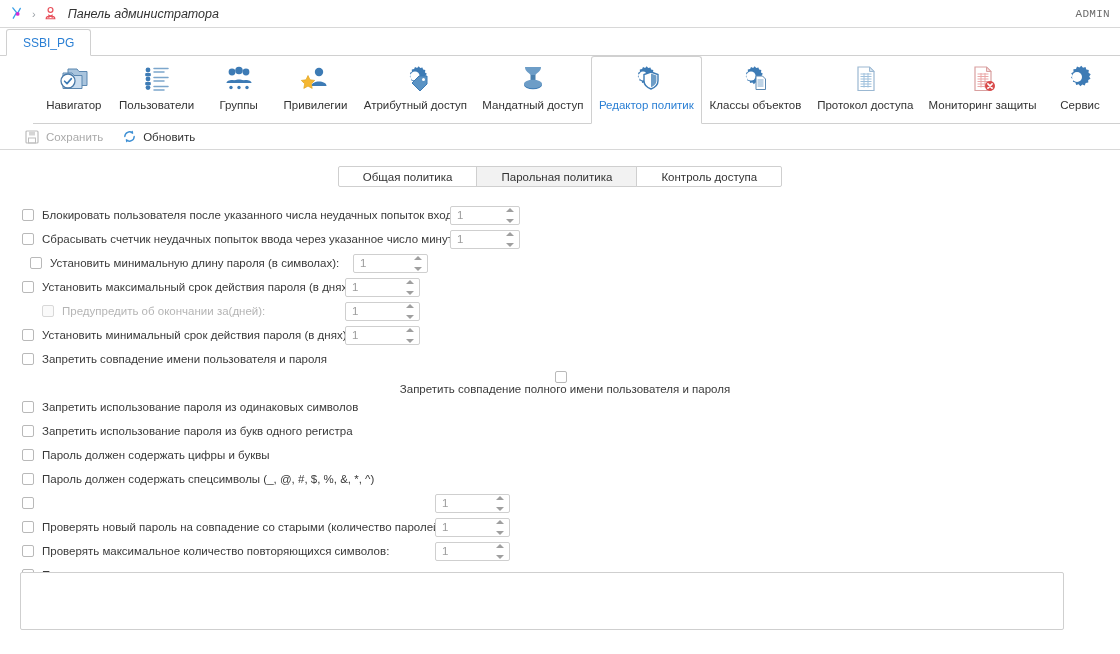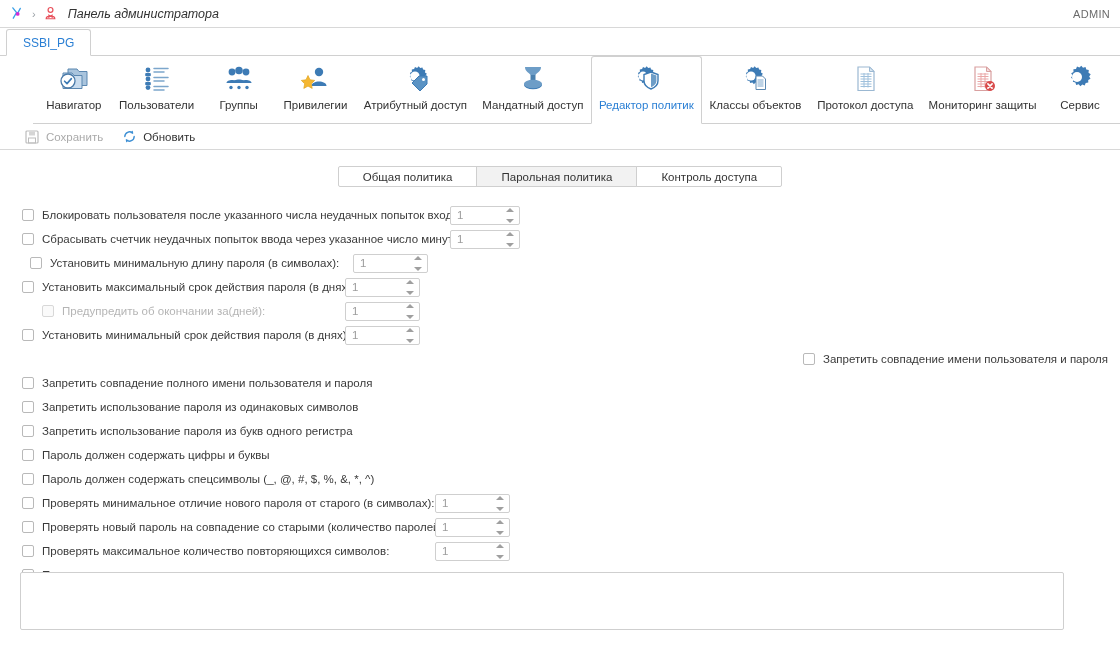--- a/index.html
+++ b/index.html
@@ -20,21 +20,21 @@
     padding: 0 10px 0 8px;
     background: #ffffff;
     border-bottom: 1px solid #d8d8d8;
     position: relative;
   }
   .crumb-icon { width: 18px; height: 18px; display: inline-flex; align-items: center; justify-content: center; }
   .crumb-sep { color: #9aa0a6; font-size: 11px; margin: 0 6px; }
   .crumb-title { font-size: 12.5px; color: #333; margin-left: 8px; font-style: italic; }
   .admin-label {
     position: absolute; right: 10px; top: 50%; transform: translateY(-50%);
-    font-size: 11px; color: #6b6b6b; letter-spacing: .3px;
+    font-size: 11px; color: #6b6b6b; letter-spacing: .3px; font-family: Liberation Mono, monospace;
   }
 
   
   .tabstrip {
     height: 28px;
     background: #ffffff;
     border-bottom: 1px solid #d0d0d0;
     display: flex; align-items: flex-end;
     padding-left: 6px;
   }
@@ -449,25 +449,25 @@
         <span class="cb"></span>
         <span class="lab">Установить минимальный срок действия пароля (в днях):</span>
         <span class="spin" style="position: absolute; left: 323px; width: 75px;">
           <span>1</span>
           <span class="btns">
             <span class="tri-up"></span>
             <span class="tri-dn"></span>
           </span>
         </span>
       </div>
-      <div class="row" style="position: relative; justify-content: flex-end;">
+      <div class="row" style="position: relative;">
         <span class="cb"></span>
         <span class="lab">Запретить совпадение имени пользователя и пароля</span>
       </div>
-      <div class="row" style="position: relative;">
+      <div class="row" style="position: relative; flex-direction: column;">
         <span class="cb"></span>
         <span class="lab">Запретить совпадение полного имени пользователя и пароля</span>
       </div>
       <div class="row" style="position: relative;">
         <span class="cb"></span>
         <span class="lab">Запретить использование пароля из одинаковых символов</span>
       </div>
       <div class="row" style="position: relative;">
         <span class="cb"></span>
         <span class="lab">Запретить использование пароля из букв одного регистра</span>
@@ -475,21 +475,20 @@
       <div class="row" style="position: relative;">
         <span class="cb"></span>
         <span class="lab">Пароль должен содержать цифры и буквы</span>
       </div>
       <div class="row" style="position: relative;">
         <span class="cb"></span>
         <span class="lab">Пароль должен содержать спецсимволы (_, @, #, $, %, &amp;, *, ^)</span>
       </div>
       <div class="row" style="position: relative;">
         <span class="cb"></span>
-        <span class="lab">Проверять минимальное отличие нового пароля от старого (в символах):</span>
         <span class="spin" style="position: absolute; left: 413px; width: 75px;">
           <span>1</span>
           <span class="btns">
             <span class="tri-up"></span>
             <span class="tri-dn"></span>
           </span>
         </span>
       </div>
       <div class="row" style="position: relative;">
         <span class="cb"></span>

